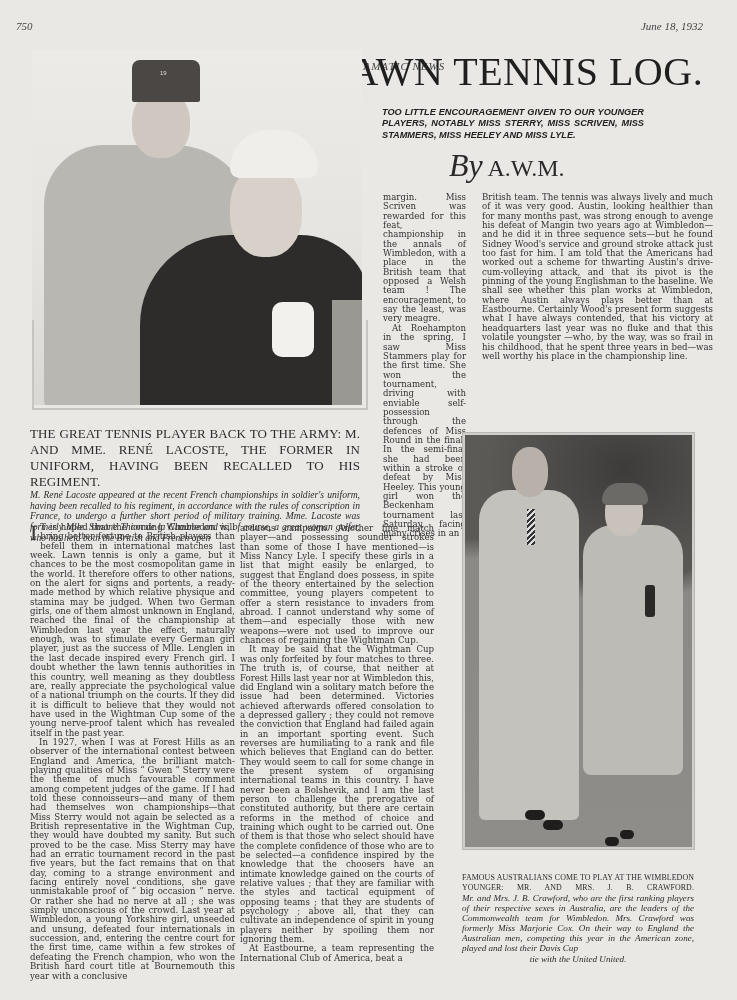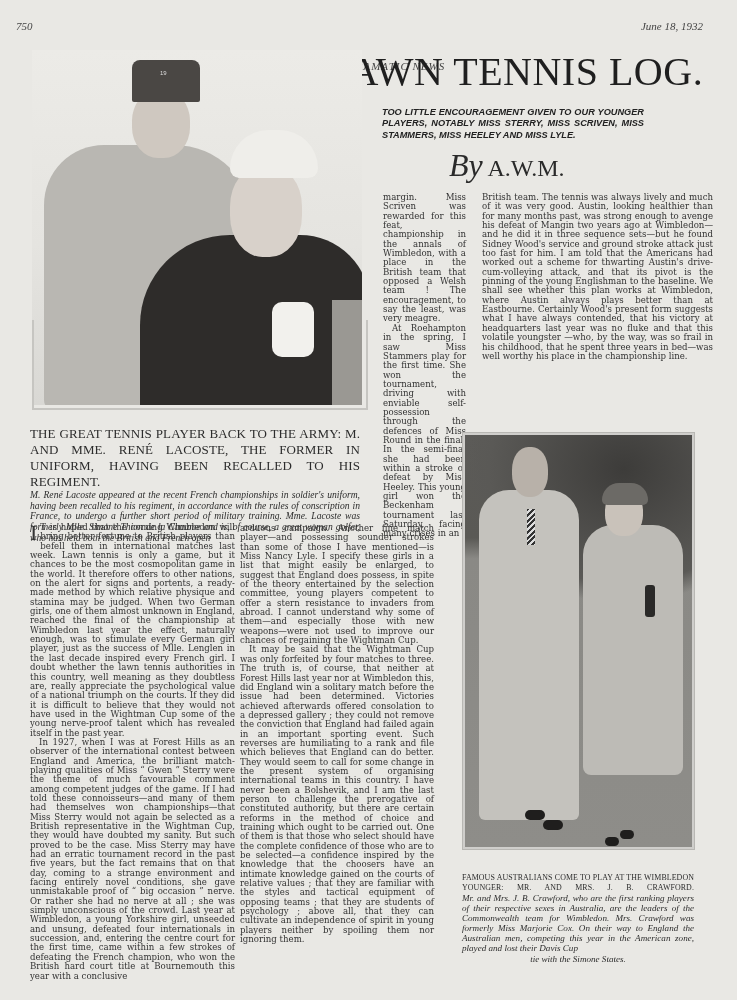--- a/index.html
+++ b/index.html
@@ -111,20 +111,21 @@
 </div>
 
 <div class="abs col colA">
   <p class="noind"><span class="dropcap">I</span><span>T is hoped that the coming Wimbledon will bring better fortune to British players than befell them in international matches last week. Lawn tennis is only a game, but it chances to be the most cosmopolitan game in the world. It therefore offers to other nations, on the alert for signs and portents, a ready-made method by which relative physique and stamina may be judged.  When two German girls, one of them almost unknown in England, reached the final of the championship at Wimbledon last year the effect, naturally enough, was to stimulate every German girl player, just as the success of Mlle. Lenglen in the last decade inspired every French girl.  I doubt whether the lawn tennis authorities in this country, well meaning as they doubtless are, really appreciate the psychological value of a national triumph on the courts.  If they did it is difficult to believe that they would not have used in the Wightman Cup some of the young nerve-proof talent which has revealed itself in the past year.</span></p>
   <p>In 1927, when I was at Forest Hills as an observer of the international contest between England and America, the brilliant match-playing qualities of Miss “ Gwen ” Sterry were the theme of much favourable comment among competent judges of the game.  If I had told these connoisseurs—and many of them had themselves won championships—that Miss Sterry would not again be selected as a British representative in the Wightman Cup, they would have doubted my sanity.  But such proved to be the case.  Miss Sterry may have had an erratic tournament record in the past five years, but the fact remains that on that day, coming to a strange environment and facing entirely novel conditions, she gave unmistakable proof of “ big occasion ” nerve.  Or rather she had no nerve at all ;  she was simply unconscious of the crowd.  Last year at Wimbledon, a young Yorkshire girl, unseeded and unsung, defeated four internationals in succession, and, entering the centre court for the first time, came within a few strokes of defeating the French champion, who won the British hard court title at Bournemouth this year with a conclusive</p>
 </div>
 
 <div class="abs col colB">
   <p class="noind">arduous campaign.  Another fine match player—and possessing sounder strokes than some of those I have mentioned—is Miss Nancy Lyle.  I specify these girls in a list that might easily be enlarged, to suggest that England does possess, in spite of the theory entertained by the selection committee, young players competent to offer a stern resistance to invaders from abroad.  I cannot understand why some of them—and especially those with new weapons—were not used to improve our chances of regaining the Wightman Cup.</p>
   <p>It may be said that the Wightman Cup was only forfeited by four matches to three. The truth is, of course, that neither at Forest Hills last year nor at Wimbledon this, did England win a solitary match before the issue had been determined. Victories achieved afterwards offered consolation to a depressed gallery ;  they could not remove the conviction that England had failed again in an important sporting event.  Such reverses are humiliating to a rank and file which believes that England can do better.  They would seem to call for some change in the present system of organising international teams in this country.  I have never been a Bolshevik, and I am the last person to challenge the prerogative of constituted authority, but there are certain reforms in the method of choice and training which ought to be carried out.  One of them is that those who select should have the complete confidence of those who are to be selected—a confidence inspired by the knowledge that the choosers have an intimate knowledge gained on the courts of relative values ;  that they are familiar with the styles and tactical equipment of opposing teams ;  that they are students of psychology ;  above all, that they can cultivate an independence of spirit in young players neither by spoiling them nor ignoring them.</p>
+  <p>At Eastbourne, a team representing the International Club of America, beat a</p>
 </div>
 
 <div class="abs photo photo2">
   <div class="abs p2-trees"></div>
   <div class="abs p2-man"></div>
   <div class="abs p2-man-head"></div>
   <div class="abs p2-tie"></div>
   <div class="abs p2-woman"></div>
   <div class="abs p2-woman-head"></div>
   <div class="abs p2-woman-hat"></div>
@@ -132,15 +133,15 @@
   <div class="abs p2-shoe1"></div>
   <div class="abs p2-shoe2"></div>
   <div class="abs p2-shoe3"></div>
   <div class="abs p2-shoe4"></div>
 </div>
 
 <div class="abs cap2">
   <div class="cap-upper">FAMOUS AUSTRALIANS COME TO PLAY AT THE WIMBLEDON YOUNGER: MR. AND MRS. J. B. CRAWFORD.</div>
   <div class="cap-italic">
     <span>Mr. and Mrs. J. B. Crawford, who are the first ranking players of their respective sexes in Australia, are the leaders of the Commonwealth team for Wimbledon.  Mrs. Crawford was formerly Miss Marjorie Cox.  On their way to England the Australian men, competing this year in the American zone, played and lost their Davis Cup</span>
-    <span class="last">tie with the Simone States.</span>
+    <span class="last">tie with the United United.</span>
   </div>
 </div>
 
 </body></html>

